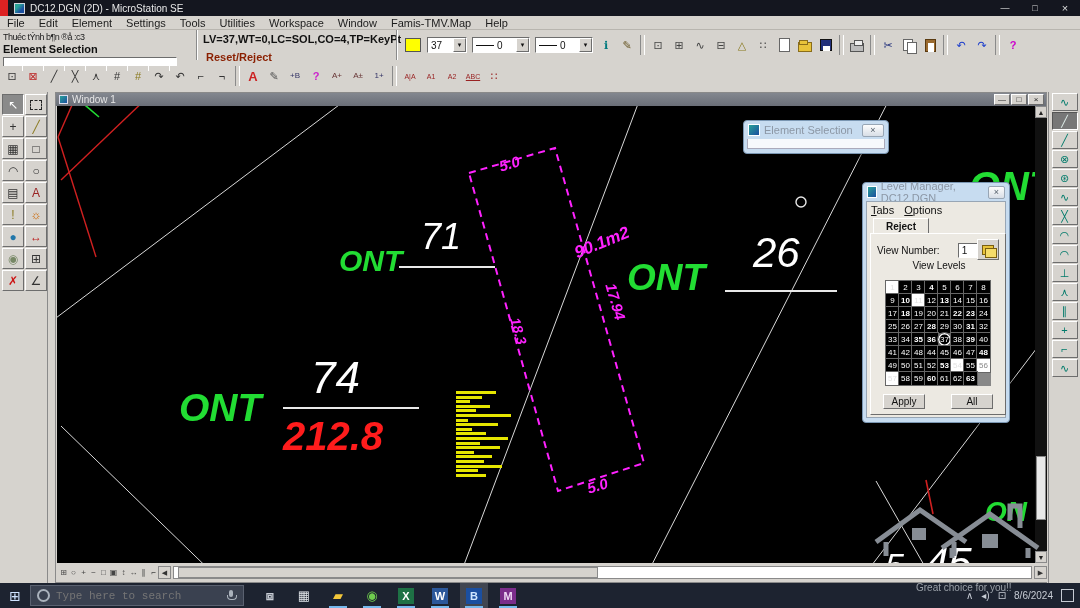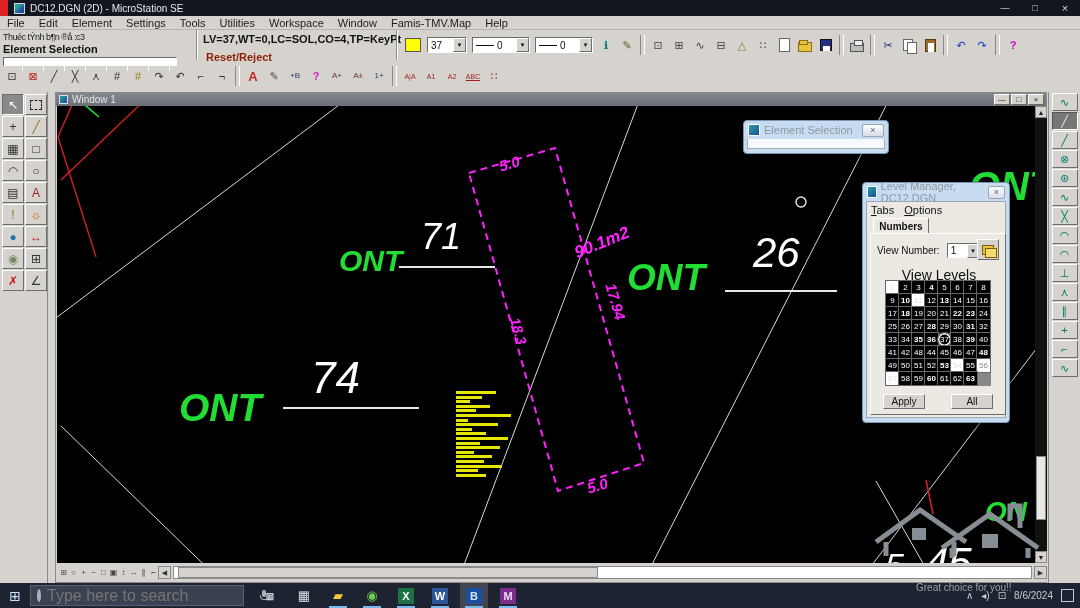--- a/index.html
+++ b/index.html
@@ -99,26 +99,26 @@
   .vicon{width:12px;height:12px;background:linear-gradient(135deg,#2aa198,#1b4fa0);border:1px solid #fff}
   .vclose{margin-left:auto;width:22px;height:13px;background:linear-gradient(#fdfdfd,#d8dee6);border:1px solid #98a6b5;border-radius:2px;font-size:9px;color:#55606c;display:flex;align-items:center;justify-content:center}
   #elsel{left:743px;top:120px;width:146px;height:34px}
   #elselbody{margin:0 3px 3px 3px;height:10px;background:#f6f9fc;border:1px solid #aab;border-top:none}
   #lvlmgr{left:862px;top:182px;width:148px;height:241px}
   #lvlbody{margin:0 3px 3px 3px;background:#ece9e2;border:1px solid #98a6b5;height:217px;position:relative;font-size:10px;color:#111}
   #lmmenu{position:absolute;left:4px;top:2px;display:flex;gap:10px;font-size:11px}
   #lmmenu span:first-letter{text-decoration:underline}
   #lmtab{position:absolute;left:6px;top:16px;width:56px;height:16px;background:#ece9e2;border:1px solid;border-color:#fff #6d6d6d #ece9e2 #fff;font-weight:bold;font-size:10px;display:flex;align-items:center;justify-content:center}
   #lmpanel{position:absolute;left:3px;top:31px;width:136px;height:182px;border:1px solid;border-color:#fff #6d6d6d #6d6d6d #fff}
-  #vnrow{position:absolute;left:6px;top:9px;display:flex;align-items:center;gap:5px}
+  #vnrow{position:absolute;left:6px;top:9px;display:flex;align-items:center;gap:16px}
   #vncombo{width:34px;height:15px}
   #lmstack{position:absolute;right:6px;top:5px;width:22px;height:21px;background:#d6d3ce;border:1px solid;border-color:#fff #6d6d6d #6d6d6d #fff}
   #lmstack:before{content:"";position:absolute;left:4px;top:5px;width:10px;height:8px;background:#e8c33a;border:1px solid #7a5f10}
   #lmstack:after{content:"";position:absolute;left:7px;top:8px;width:10px;height:8px;background:#f5dc6a;border:1px solid #7a5f10}
-  #vlbl{position:absolute;left:0;top:33px;width:136px;text-align:center;font-size:14px}
+  #vlbl{position:absolute;left:0;top:26px;width:136px;text-align:center;font-size:10px}
   #levelgrid{position:absolute;left:14px;top:46px;width:106px;display:grid;grid-template-columns:repeat(8,13px);border:1px solid #888;background:#888;gap:0}
   .lvl{width:13px;height:13px;background:#000;color:#fff;font-size:8px;display:flex;align-items:center;justify-content:center;outline:1px solid #666}
   .lvl.b{font-weight:bold}
   .lvl.off{background:#fff;color:#444}
   .lvl.faint{color:#e2e2e2}
   .lvl.gray{color:#8a8a8a}
   .lvl.act{border-radius:50%;box-shadow:inset 0 0 0 1.5px #fff}
   .lmbtn{position:absolute;top:160px;width:42px;height:15px;background:#d6d3ce;border:1px solid;border-color:#fff #6d6d6d #6d6d6d #fff;font-size:10px;display:flex;align-items:center;justify-content:center}
   .lmbtn:first-letter{text-decoration:underline}
 
@@ -126,21 +126,21 @@
   #wm{left:872px;top:498px;width:178px;height:110px;z-index:85;pointer-events:none}
   #wmtext{position:absolute;left:6px;top:48px;font-size:27px;font-weight:bold;color:#8d949c;letter-spacing:0}
   #wmcom{font-size:17px;color:#787f88}
   #wmtray{position:absolute;left:44px;top:84px;font-size:10px;color:#9aa0a8;white-space:nowrap}
 
   
   #taskbar{left:0;top:583px;width:1080px;height:25px;background:#1d2330;display:flex;align-items:center;z-index:80}
   #startbtn{width:30px;height:25px;display:flex;align-items:center;justify-content:center;color:#cfe3ff;font-size:14px}
   #searchbox{width:214px;height:21px;background:#3a4150;border:1px solid #5a6170;display:flex;align-items:center;gap:6px;padding:0 6px;color:#b9bec6}
   #cortana{width:13px;height:13px;border:2px solid #aab2bc;border-radius:50%}
-  #searchbox input{flex:1;background:transparent;border:none;outline:none;color:#c6cbd3;font-size:16px;font-family:Liberation Sans, sans-serif}
+  #searchbox input{flex:1;background:transparent;border:none;outline:none;color:#c6cbd3;font-size:11px;font-family:Liberation Mono, monospace}
   #mic{width:8px;height:11px;position:relative;margin-right:2px}
   #mic:before{content:"";position:absolute;left:2px;top:0;width:4px;height:7px;background:#aab2bc;border-radius:2px}
   #mic:after{content:"";position:absolute;left:0;top:5px;width:8px;height:4px;border:1px solid #aab2bc;border-top:none;border-radius:0 0 4px 4px}
   #apps{display:flex;align-items:center;margin-left:12px;gap:6px}
   .app{width:28px;height:25px;display:flex;align-items:center;justify-content:center;position:relative}
   .app.hl{background:rgba(255,255,255,.16)}
   .app .u{position:absolute;left:5px;bottom:0;width:18px;height:2px;background:#76b9ed}
   .appg{font-size:13px;font-weight:bold;display:flex;align-items:center;justify-content:center}
   .bx{width:16px;height:16px;color:#fff;font-size:11px}
   #tray{margin-left:auto;display:flex;align-items:center;gap:8px;color:#c6cbd3;font-size:10px;padding-right:6px}
@@ -446,20 +446,21 @@
       <div class="cad num" style="left:364px;top:113px;font-size:36px">71</div>
       <div class="frac" style="left:342px;top:160px;width:96px"></div>
 
       <div class="cad ont" style="left:570px;top:153px;font-size:37px">ONT</div>
       <div class="cad num" style="left:696px;top:126px;font-size:42px">26</div>
       <div class="frac" style="left:668px;top:184px;width:112px"></div>
 
       <div class="cad ont" style="left:122px;top:282px;font-size:39px">ONT</div>
       <div class="cad num" style="left:254px;top:250px;font-size:44px">74</div>
       <div class="frac" style="left:226px;top:301px;width:136px"></div>
+      <div class="cad den" style="left:226px;top:310px;font-size:40px">212.8</div>
 
       <div class="cad mag" style="left:442px;top:50px;font-size:15px;transform:rotate(-17deg)">5.0</div>
       <div class="cad mag" style="left:516px;top:128px;font-size:17px;transform:rotate(-22deg)">90.1m2</div>
       <div class="cad mag" style="left:540px;top:188px;font-size:15px;transform:rotate(74deg)">17.94</div>
       <div class="cad mag" style="left:448px;top:218px;font-size:14px;transform:rotate(74deg)">18.3</div>
       <div class="cad mag" style="left:530px;top:372px;font-size:15px;transform:rotate(-17deg)">5.0</div>
 
       <div class="cad ont" style="left:912px;top:60px;font-size:40px">ONT</div>
       <div class="cad ont" style="left:928px;top:392px;font-size:28px">ON</div>
       <div class="cad num" style="left:868px;top:436px;font-size:42px">45</div>
@@ -576,21 +577,21 @@
     <div class="vtitle">
       <div class="vicon"></div>
       <span>Level Manager, DC12.DGN</span>
       <div class="vclose">×</div>
     </div>
     <div id="lvlbody">
       <div id="lmmenu">
         <span>Tabs</span>
         <span>Options</span>
       </div>
-      <div id="lmtab">Numbers</div>
+      <div id="lmtab">Reject</div>
       <div id="lmpanel">
         <div id="vnrow">
           <span>View Number:</span>
           <div class="combo" id="vncombo">
             <span>1</span>
             <span class="arrow">▾</span>
           </div>
         </div>
         <div id="lmstack"></div>
         <div id="vlbl">View Levels</div>

